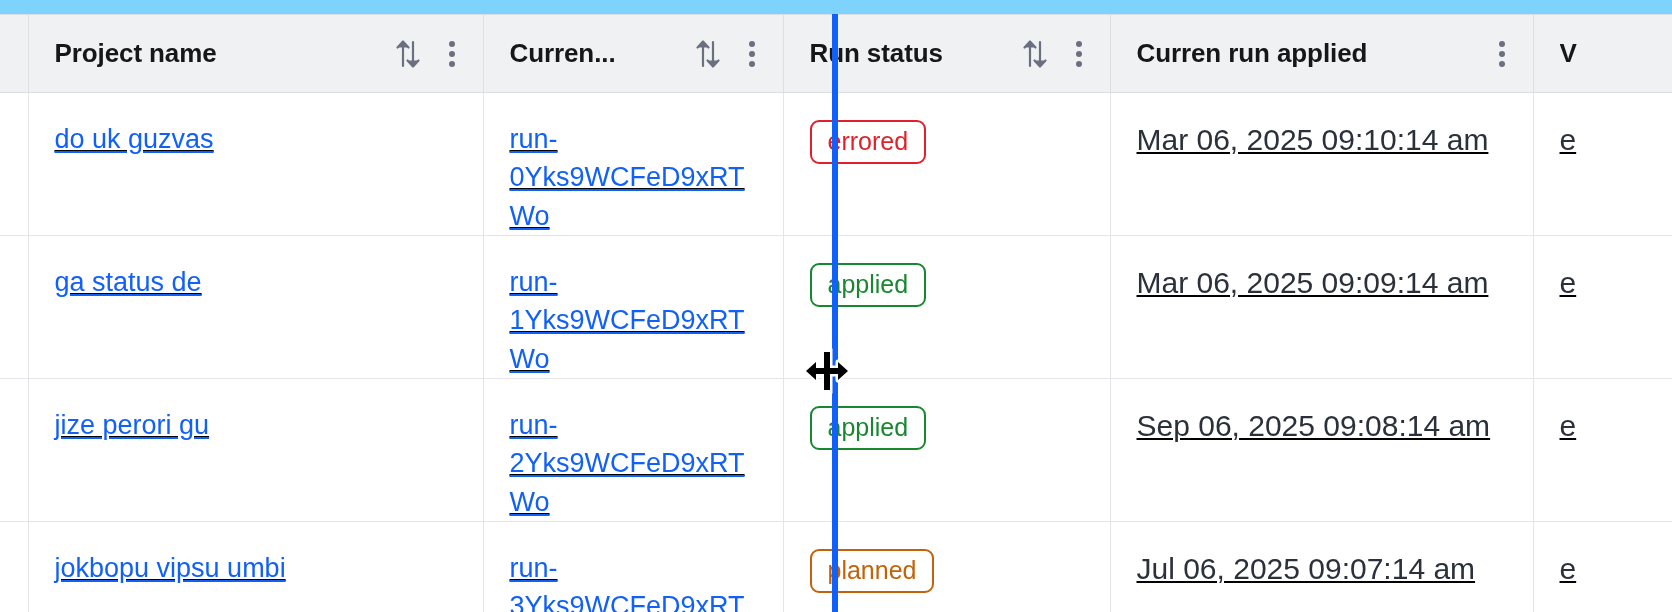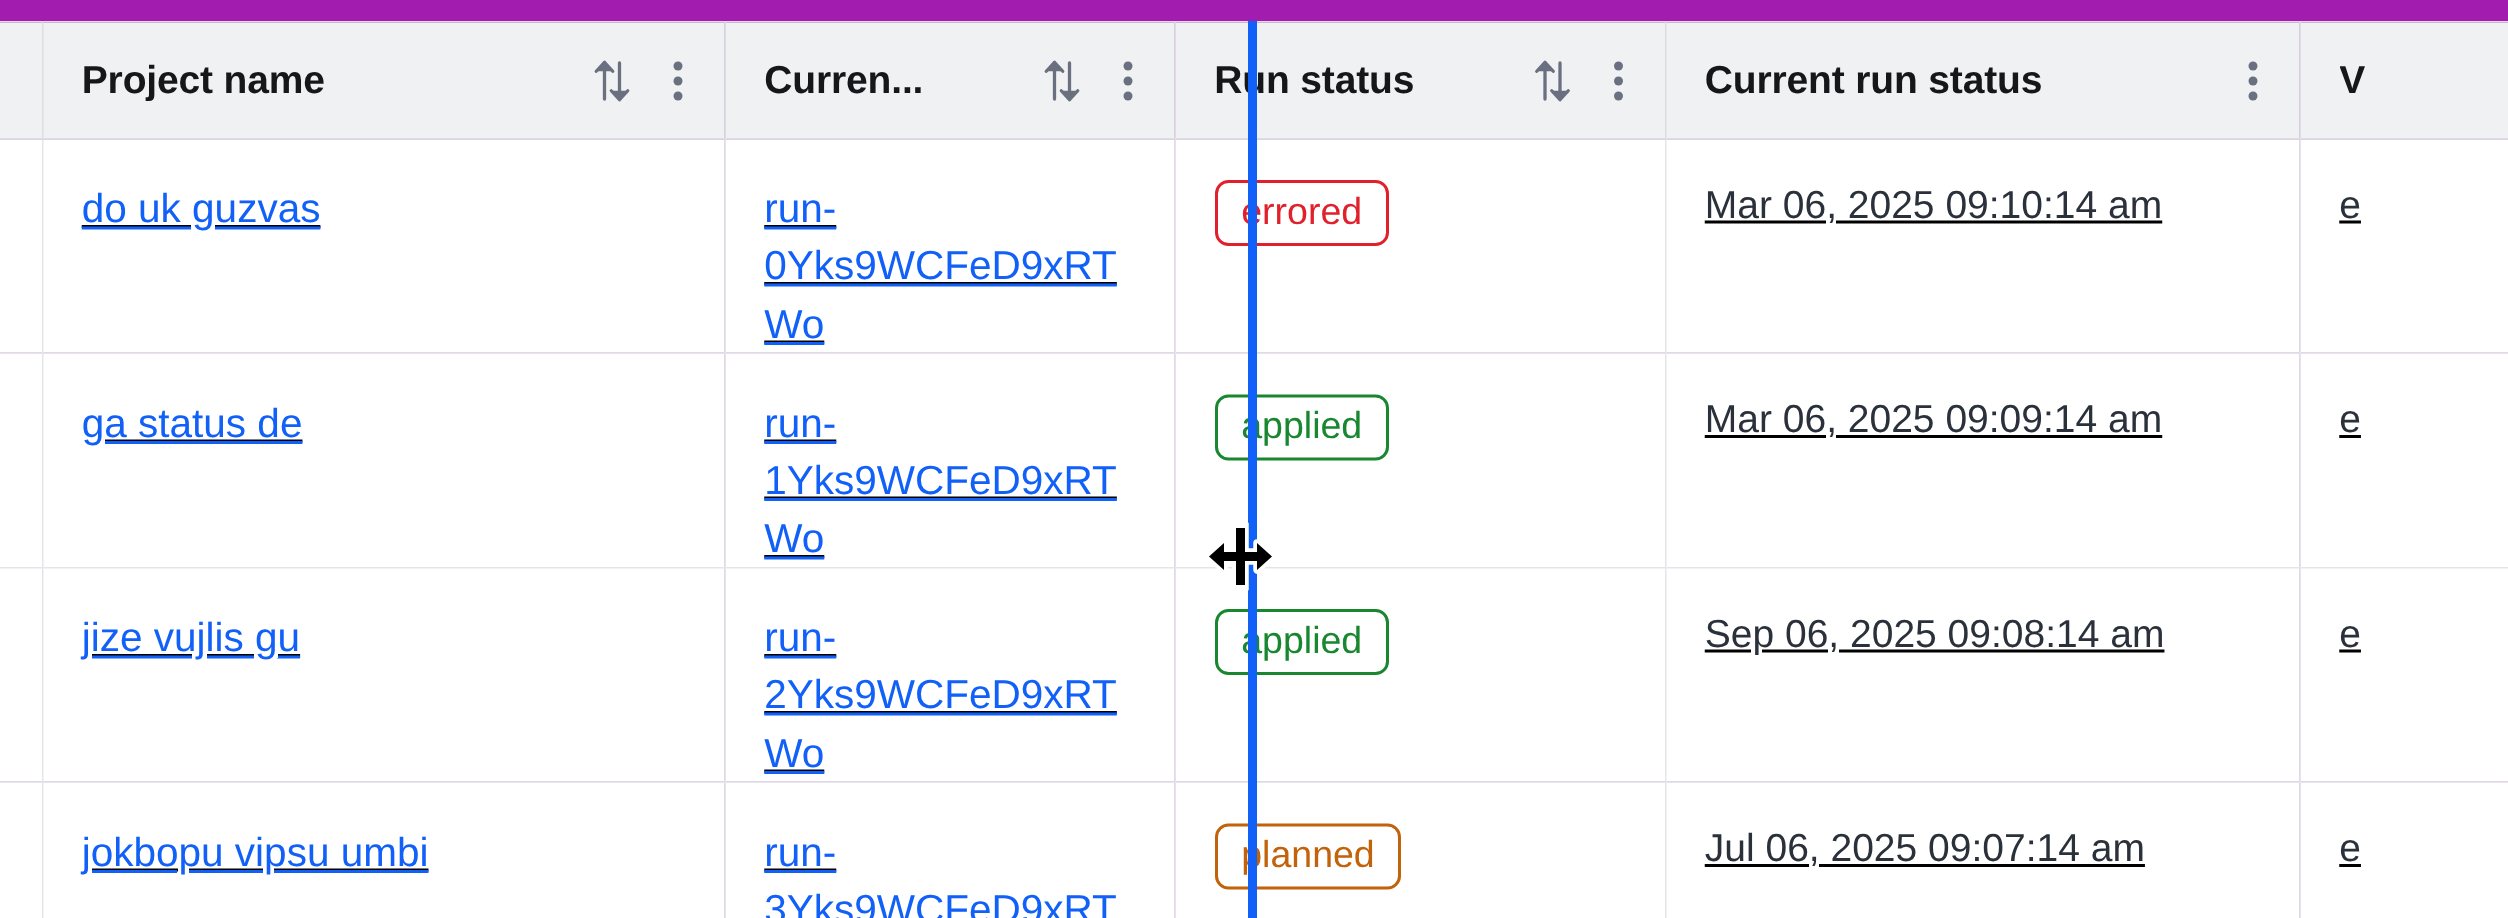--- a/index.html
+++ b/index.html
@@ -10,21 +10,21 @@
   }
   body {
     font-family: "Liberation Sans", sans-serif;
     -webkit-font-smoothing: antialiased;
   }
   #screen {
     position: relative;
     width: 1672px;
     height: 612px;
     overflow: hidden;
-    background: #a21caf;
+    background: #7dd3fc;
   }
 
   
   .table-scroll {
     position: absolute;
     left: 0;
     top: 14px;
     width: 1672px;
     height: 598px;
     overflow: hidden;
@@ -123,21 +123,21 @@
     color: #1160f7;
     text-decoration: underline;
     text-underline-offset: 3px;
     font-size: 27px;
     line-height: 1.42;
     word-break: break-word;
     cursor: pointer;
   }
   .cell-text {
     color: #2b313b;
-    font-size: 26px;
+    font-size: 30px;
     line-height: 1.3;
     white-space: nowrap;
   }
 
   
   .badge {
     display: inline-block;
     border: 2px solid currentColor;
     border-radius: 9px;
     padding: 5px 16px 7px 16px;
@@ -247,21 +247,21 @@
               <span class="kebab-icon">
                 <i></i>
                 <i></i>
                 <i></i>
               </span>
             </div>
           </th>
 
           <th>
             <div class="th-inner">
-              <span class="th-label">Current run status</span>
+              <span class="th-label">Curren run applied</span>
               <span class="th-spacer"></span>
               <span class="kebab-icon">
                 <i></i>
                 <i></i>
                 <i></i>
               </span>
             </div>
           </th>
 
           <th>
@@ -330,21 +330,21 @@
             <div class="td-inner">
               <span class="cell-text">e</span>
             </div>
           </td>
         </tr>
 
         <tr>
           <td class="gutter-cell"></td>
           <td>
             <div class="td-inner">
-              <a class="cell-link">jize vujlis gu</a>
+              <a class="cell-link">jize perori gu</a>
             </div>
           </td>
           <td>
             <div class="td-inner">
               <a class="cell-link">run-2Yks9WCFeD9xRTWo</a>
             </div>
           </td>
           <td>
             <div class="td-inner">
               <span class="badge applied">applied</span>

